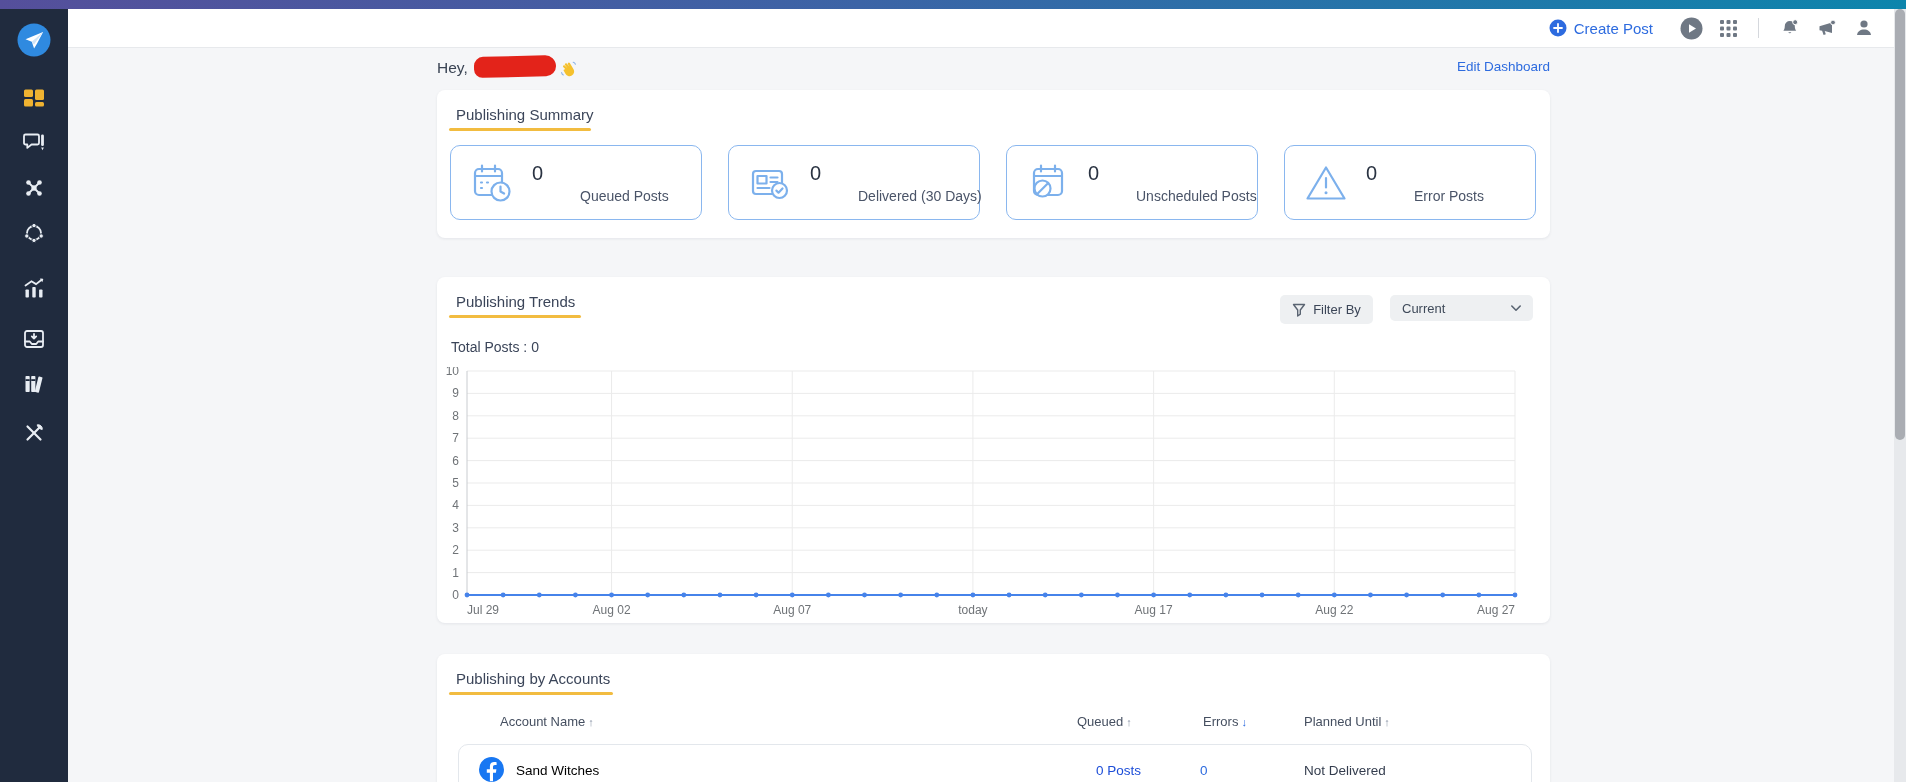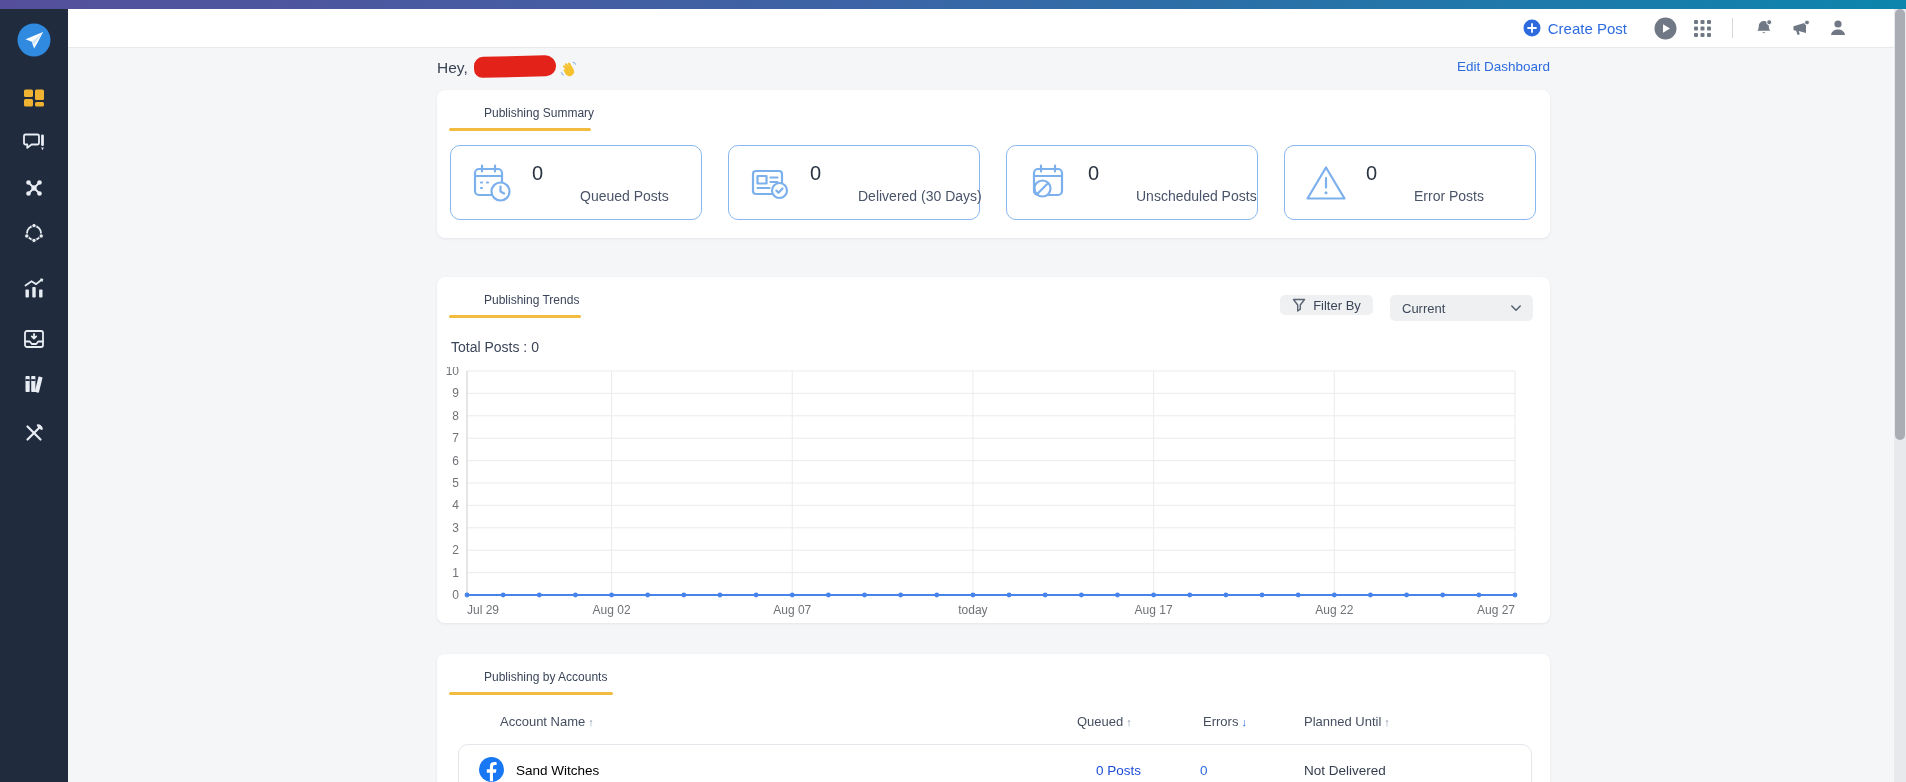--- a/index.html
+++ b/index.html
@@ -11,21 +11,21 @@
     background:linear-gradient(90deg,#554f9b 0%,#3c64a6 45%,#0d85ac 100%); }
 
   
   #sidebar { position:absolute; left:0; top:9px; width:68px; height:773px; background:#202b3e; }
   .s-item { position:absolute; left:50%; transform:translateX(-50%); width:34px; height:34px;
     display:flex; align-items:center; justify-content:center; cursor:pointer; }
 
   
   #appheader { position:absolute; left:68px; top:9px; width:1838px; height:39px; background:#fff;
     border-bottom:1px solid #e7e9ec; display:flex; align-items:center; justify-content:flex-end;
-    gap:17px; padding-right:58px; }
+    gap:17px; padding-right:32px; }
   .create-post { display:flex; align-items:center; gap:7px; color:#2d6bdf; font-size:15px;
     cursor:pointer; margin-right:10px; }
   .hicon { display:flex; align-items:center; justify-content:center; cursor:pointer; }
   .hdivider { width:1px; height:20px; background:#d5d8dd; margin:0 4px; }
 
   
   #main { position:absolute; left:68px; top:48px; width:1826px; height:734px; overflow:hidden; }
 
   #greeting-row { position:absolute; left:369px; top:5px; width:1113px; height:26px;
     display:flex; align-items:center; }
@@ -33,32 +33,32 @@
   #redaction { width:82px; height:21px; background:#e3231a; border-radius:11px 13px 12px 10px;
     transform:rotate(-1.5deg); margin-left:2px; }
   #edit-dashboard { margin-left:auto; color:#2d6bdf; font-size:13.5px; cursor:pointer; }
 
   .card { position:absolute; left:369px; width:1113px; background:#fff; border-radius:8px;
     box-shadow:0 1px 3px rgba(25,39,62,0.08); }
   #card-summary { top:42px; height:148px; }
   #card-trends  { top:229px; height:346px; }
   #card-accounts{ top:606px; height:200px; }
 
-  .sec-title { position:absolute; left:19px; top:16px; font-size:12px; color:#3b4559;margin-left:28px; }
+  .sec-title { position:absolute; left:19px; top:16px; font-size:15px; color:#3b4559; }
   .sec-underline { position:absolute; left:12px; top:38px; height:3px; background:#f2bc40; border-radius:2px; }
 
   
   #stats-row { position:absolute; left:13px; top:55px; width:1090px; height:75px; display:flex; gap:26px; }
   .stat-card { width:252px; height:75px; border:1px solid #8ab7ef; border-radius:10px;
     display:flex; align-items:center; padding-left:19px; gap:18px; background:#fff; cursor:pointer; }
   .stat-value { font-size:20px; color:#2a3342; line-height:1.1; }
   .stat-label { font-size:14px; color:#4a5468; margin-top:4px; white-space:nowrap;margin-left:48px; }
 
   
-  #filter-btn { position:absolute; left:843px; top:18px; width:93px; height:20px; background:#eef0f2;
+  #filter-btn { position:absolute; left:843px; top:18px; width:93px; height:29px; background:#eef0f2;
     border-radius:5px; display:flex; align-items:center; justify-content:center; gap:7px;
     font-size:13px; color:#49546
 
 4; cursor:pointer; }
   #period-dd { position:absolute; left:953px; top:18px; width:143px; height:26px; background:#eef0f2;
     border-radius:5px; display:flex; align-items:center; font-size:13px; color:#3f4a5a;
     padding:0 10px 0 12px; cursor:pointer; }
   #period-dd .chev { margin-left:auto; display:flex; }
   #total-posts { position:absolute; left:14px; top:62px; font-size:14px; color:#3b4559; }
   #trend-chart { position:absolute; left:0; top:90px; width:1113px; height:256px; }

